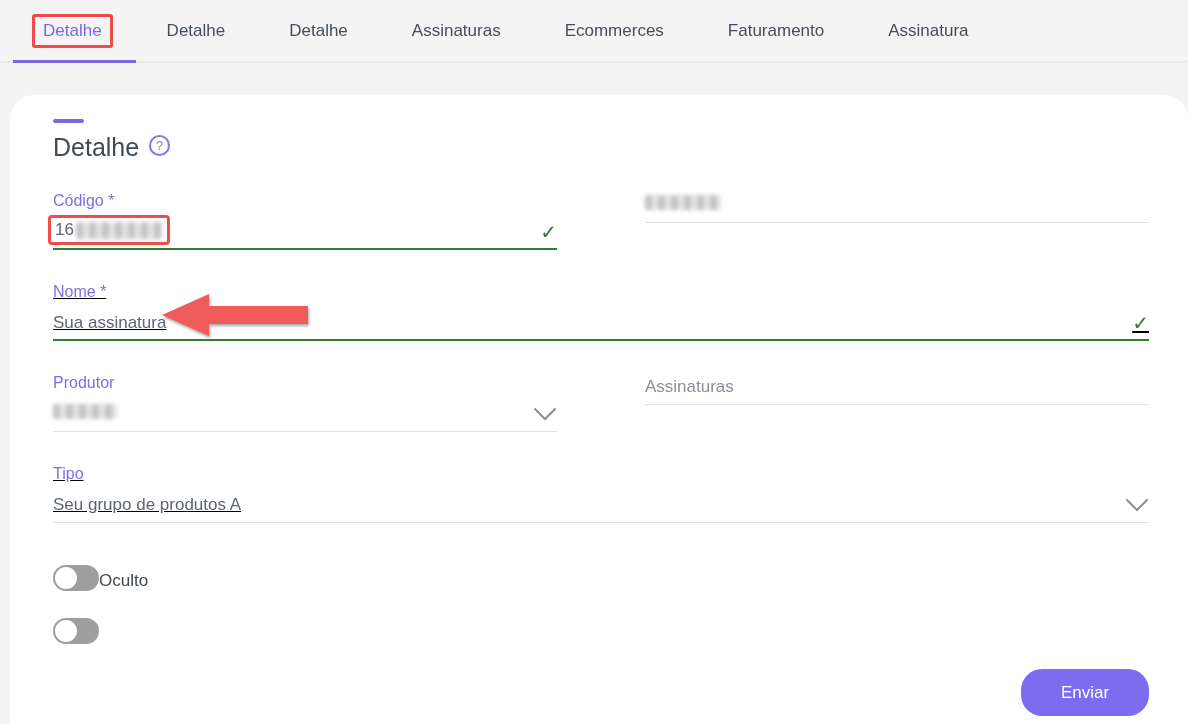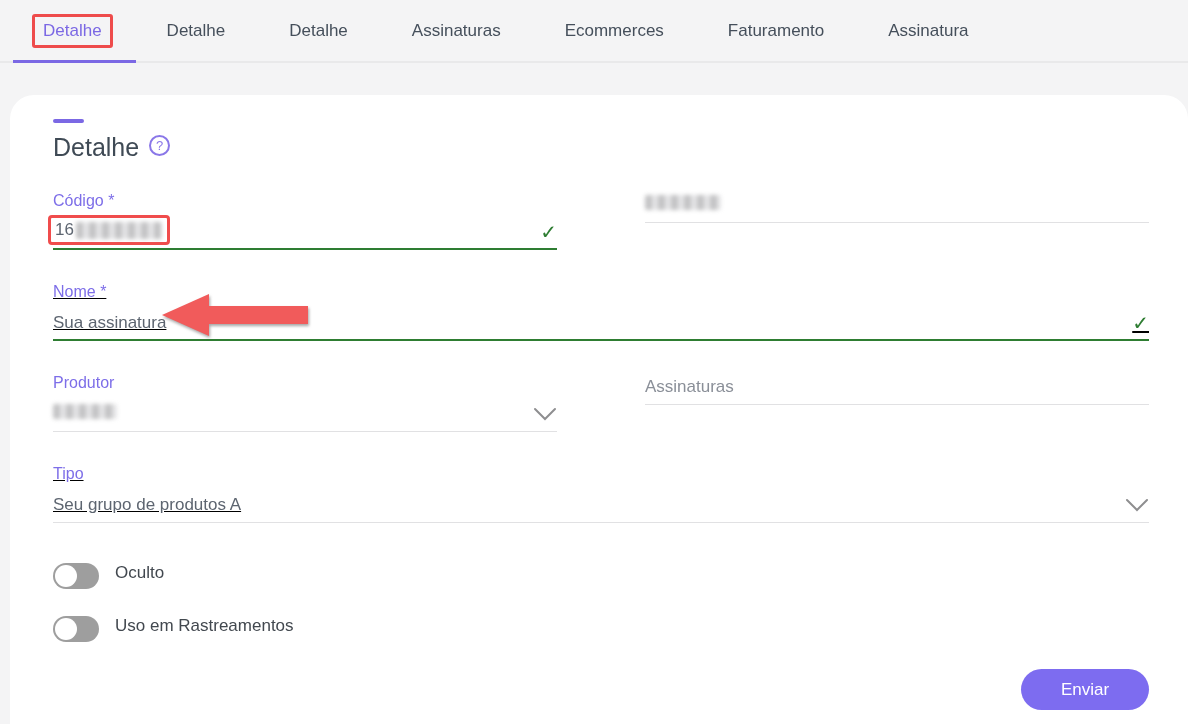--- a/index.html
+++ b/index.html
@@ -169,22 +169,21 @@
     position: absolute;
     left: 46px; top: 12px;
     width: 100px; height: 18px;
     background: #f15b5b;
   }
 
   
   .toggles { margin: 40px 0 0 10px; }
   .toggle-row {
     display: flex;
-    align-items: flex-start;
-    gap: 16px;
+    align-items: flex-end;
     margin-bottom: 25px;
     height: 28px;
   }
   .switch {
     position: relative;
     width: 46px; height: 26px;
     background: #9e9e9e;
     border-radius: 13px;
     cursor: pointer;
     flex: 0 0 auto;
@@ -199,21 +198,21 @@
   .toggle-label { font-size: 17px; color: #42484f; }
 
   
   .submit-row {
     display: flex;
     justify-content: flex-end;
     margin-top: 6px;
   }
   .submit-btn {
     min-width: 128px;
-    height: 41px;
+    height: 47px;
     padding: 0 34px;
     background: #7d6cf0;
     border: none;
     border-radius: 21px;
     color: #ffffff;
     font-size: 17px;
     font-family: "Liberation Sans", sans-serif;
     cursor: pointer;
   }
 </style>
@@ -309,21 +308,20 @@
     <div class="toggle-row">
       <div class="switch">
           <div class="knob"></div>
         </div>
       <div class="toggle-label">Oculto</div>
     </div>
     <div class="toggle-row">
       <div class="switch">
           <div class="knob"></div>
         </div>
-      <div class="toggle-label">Uso em Rastreamentos</div>
     </div>
   </div>
 
   <div class="submit-row">
     <button class="submit-btn">Enviar</button>
   </div>
 
   <div class="red-arrow">
     <div class="head"></div>
     <div class="shaft"></div>

